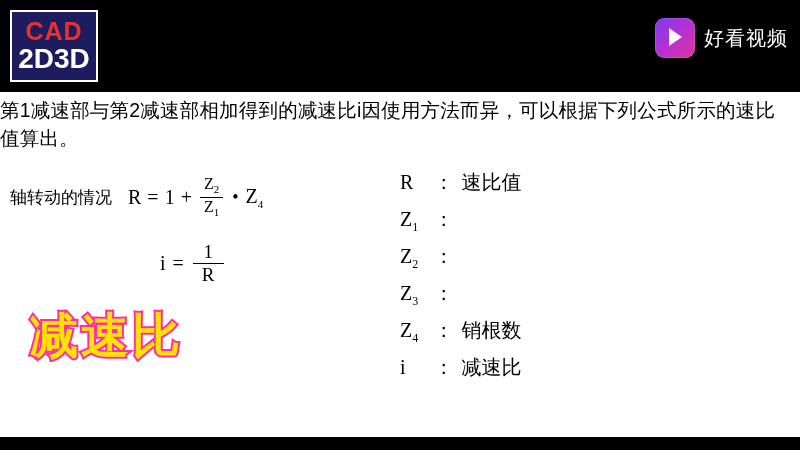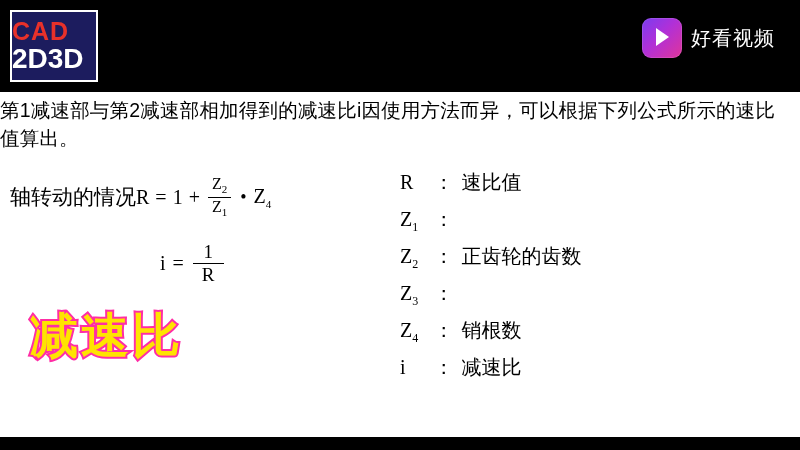--- a/index.html
+++ b/index.html
@@ -52,41 +52,41 @@
     position: absolute;
     left: 10px;
     top: 10px;
     width: 88px;
     height: 72px;
     background: #1c1c5e;
     border: 2px solid #ffffff;
     box-sizing: border-box;
     display: flex;
     flex-direction: column;
-    align-items: flex-start;
+    align-items: center;
     justify-content: center;
     line-height: 1.05;
   }
   .logo .l1 {
     color: #e8312a;
     font-weight: bold;
     font-size: 25px;
     letter-spacing: 1px;
   }
   .logo .l2 {
     color: #ffffff;
     font-weight: bold;
     font-size: 28px;
     letter-spacing: 0px;
   }
 
   
   .watermark {
     position: absolute;
-    right: 25px;
+    right: 12px;
     top: 18px;
     display: flex;
     align-items: center;
     gap: 9px;
   }
   .wm-icon {
     width: 40px;
     height: 40px;
     border-radius: 9px;
     background: linear-gradient(135deg, #7a3df0 0%, #b030d8 45%, #e0359a 100%);
@@ -127,21 +127,22 @@
     top: 176px;
     width: 370px;
     color: #000000;
   }
   .f-row {
     display: flex;
     align-items: center;
     font-size: 19px;
   }
   .f-label {
-    font-size: 21px;
+    font-size: 17px;
+    margin-right: 16px;
   }
   .f-eq {
     font-size: 20px;
     font-family: "Liberation Serif", serif;
     display: flex;
     align-items: center;
     gap: 6px;
   }
   .frac {
     display: inline-flex;
@@ -284,21 +285,20 @@
     </div>
 
     <div class="legend-row">
       <span class="sym"><span>Z</span><span class="sb">1</span></span>
       <span class="colon">：</span>
     </div>
 
     <div class="legend-row">
       <span class="sym"><span>Z</span><span class="sb">2</span></span>
       <span class="colon">：</span>
-      <span class="desc">正齿轮的齿数</span>
     </div>
 
     <div class="legend-row">
       <span class="sym"><span>Z</span><span class="sb">3</span></span>
       <span class="colon">：</span>
     </div>
 
     <div class="legend-row">
       <span class="sym"><span>Z</span><span class="sb">4</span></span>
       <span class="colon">：</span>

